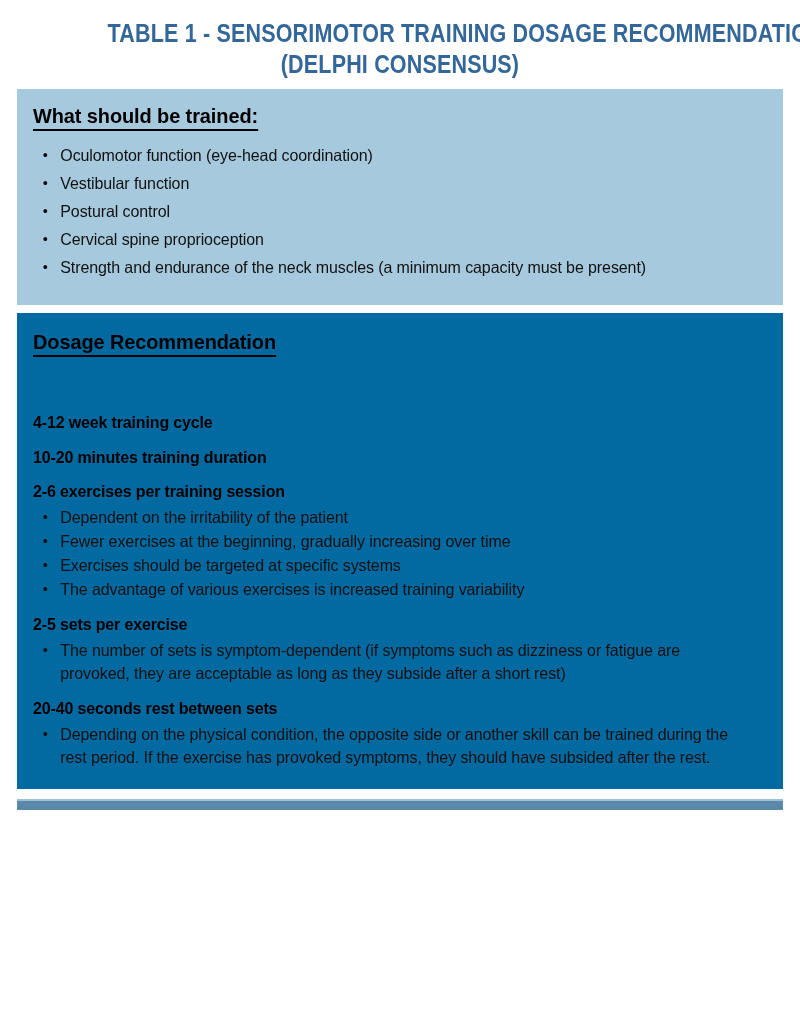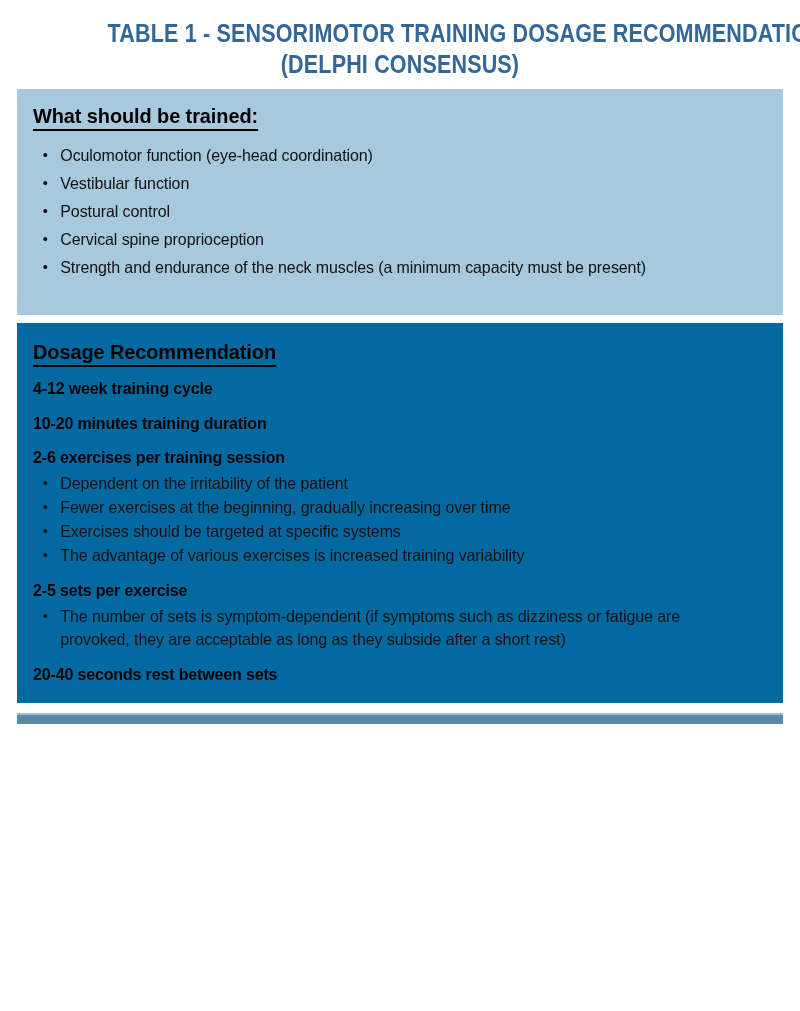--- a/index.html
+++ b/index.html
@@ -42,21 +42,21 @@
 
   
   .panel {
     box-sizing: border-box;
     margin: 0 17px;
     padding: 14px 16px 14px 16px;
   }
   .panel-trained {
     background: #a6c9dd;
     margin-top: 9px;
-    padding-bottom: 32px;
+    padding-bottom: 22px;
   }
   .panel-dosage {
     background: #0369a1;
     margin-top: 8px;
     padding-top: 16px;
     padding-bottom: 16px;
   }
 
   
   .section-heading {
@@ -88,20 +88,21 @@
     transform-origin: left center;
   }
   .dosage-group {
     margin-bottom: 13px;
   }
   .dosage-group:last-child {
     margin-bottom: 0;
   }
   .dosage-group.no-bullets {
     margin-bottom: 14px;
+    margin-top: 44px;
   }
 
   
   .bullet-list {
     list-style: none;
     margin: 4px;
     padding: 0;
   }
   .bullet-item {
     position: relative;
@@ -187,20 +188,23 @@
     <div class="dosage-group">
       <div class="item-heading">2-5 sets per exercise</div>
       <ul class="bullet-list">
         <li class="bullet-item">The number of sets is symptom-dependent (if symptoms such as dizziness or fatigue are provoked, they are acceptable as long as they subside after a short rest)</li>
       </ul>
     </div>
 
 
     <div class="dosage-group">
       <div class="item-heading">20-40 seconds rest between sets</div>
+      <ul class="bullet-list">
+        <li class="bullet-item">Depending on the physical condition, the opposite side or another skill can be trained during the rest period. If the exercise has provoked symptoms, they should have subsided after the rest.</li>
+      </ul>
     </div>
 
   </div>
 
   <div class="bottom-bar-wrap">
     <div class="bottom-bar"></div>
   </div>
 
 </div>
 

